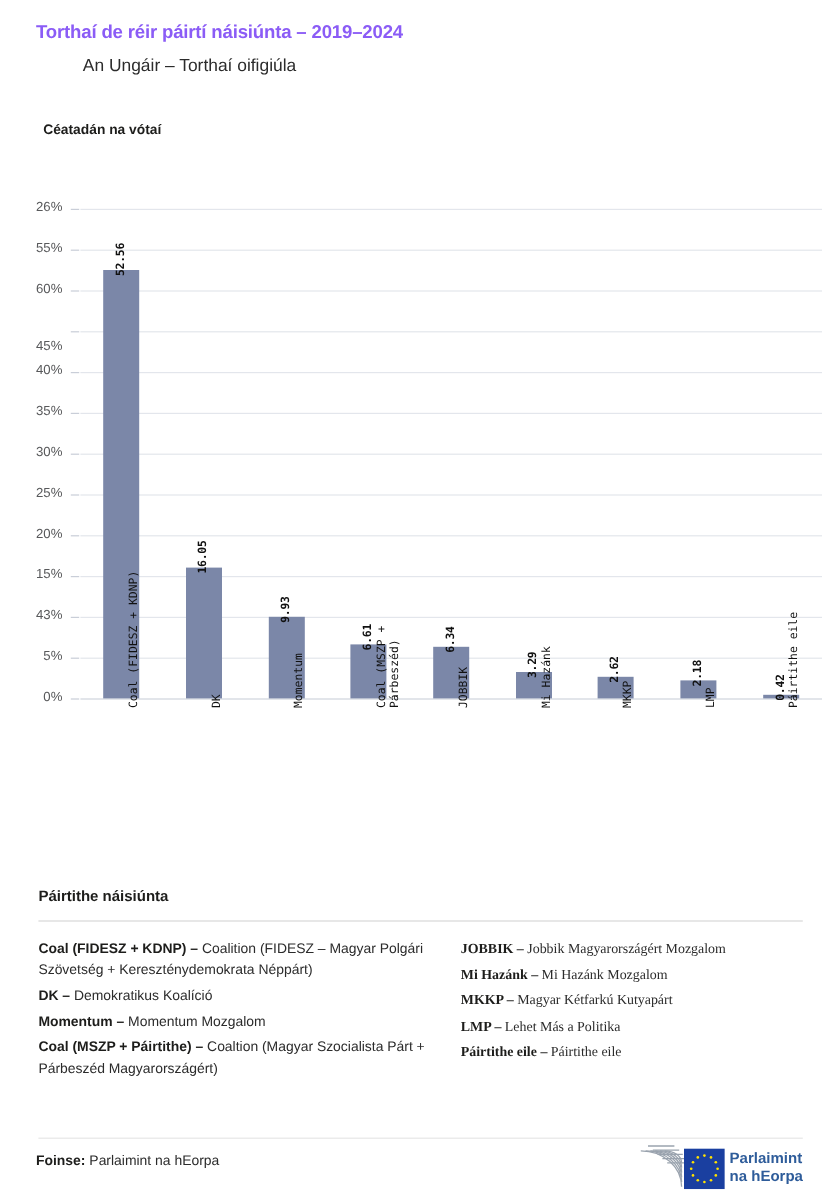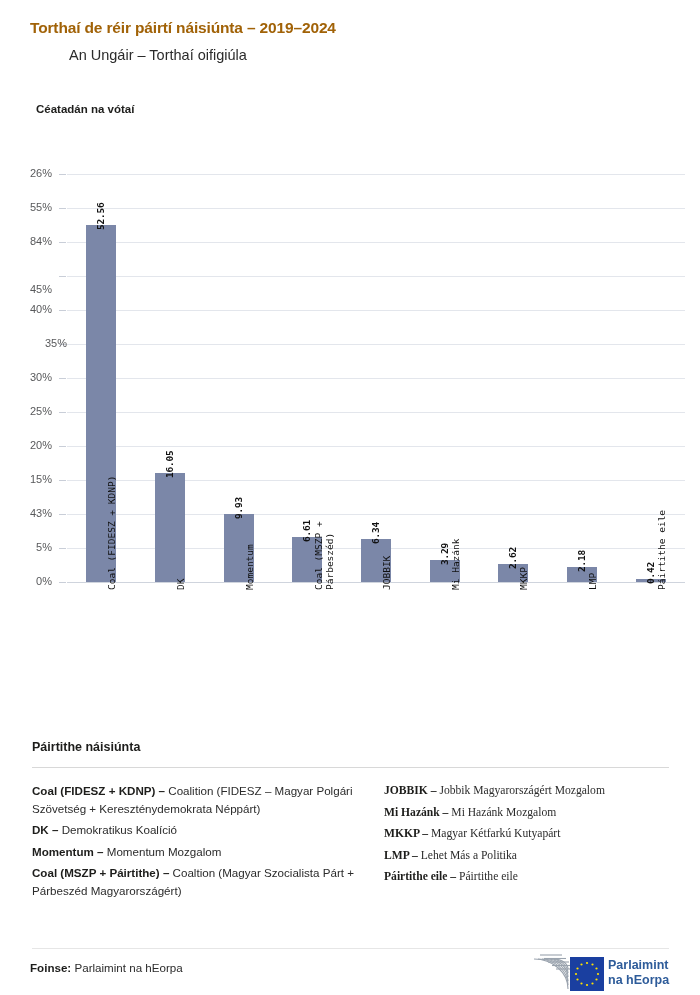--- a/index.html
+++ b/index.html
@@ -17,21 +17,21 @@
   }
 
   
   .page-title {
     position: absolute;
     left: 30px;
     top: 19px;
     font-size: 15.5px;
     font-weight: bold;
     letter-spacing: -0.15px;
-    color: #a16207;
+    color: #8b5cf6;
     white-space: nowrap;
   }
   .page-subtitle {
     position: absolute;
     left: 30px;
     top: 47px;
     font-size: 14.5px;
     font-weight: normal;
     color: #2b2b2b;
     white-space: nowrap;
@@ -211,27 +211,27 @@
       <div class="bar" style="left: 362.667px; width: 30px; height: 22.372px; background: rgb(123, 135, 168);"></div>
       <div class="bar" style="left: 431.333px; width: 30px; height: 17.816px; background: rgb(123, 135, 168);"></div>
       <div class="bar" style="left: 500px; width: 30px; height: 14.824px; background: rgb(123, 135, 168);"></div>
       <div class="bar" style="left: 568.667px; width: 30px; height: 2.856px; background: rgb(123, 135, 168);"></div>
     </div>
 <div class="tickdash" style="left: 59px; top: 174px;"></div>
     <div class="ytick" style="left: 0px; top: 167px;">26%</div>
     <div class="tickdash" style="left: 59px; top: 208px;"></div>
     <div class="ytick" style="left: 0px; top: 201px;">55%</div>
     <div class="tickdash" style="left: 59px; top: 242px;"></div>
-    <div class="ytick" style="left: 0px; top: 235px;">84%</div>
+    <div class="ytick" style="left: 0px; top: 235px;">60%</div>
     <div class="tickdash" style="left: 59px; top: 276px;"></div>
     <div class="ytick" style="left: 0px; top: 283px;">45%</div>
     <div class="tickdash" style="left: 59px; top: 310px;"></div>
     <div class="ytick" style="left: 0px; top: 303px;">40%</div>
     <div class="tickdash" style="left: 59px; top: 344px;"></div>
-    <div class="ytick" style="left: 0px; top: 337px; padding-left: 15px;">35%</div>
+    <div class="ytick" style="left: 0px; top: 337px;">35%</div>
     <div class="tickdash" style="left: 59px; top: 378px;"></div>
     <div class="ytick" style="left: 0px; top: 371px;">30%</div>
     <div class="tickdash" style="left: 59px; top: 412px;"></div>
     <div class="ytick" style="left: 0px; top: 405px;">25%</div>
     <div class="tickdash" style="left: 59px; top: 446px;"></div>
     <div class="ytick" style="left: 0px; top: 439px;">20%</div>
     <div class="tickdash" style="left: 59px; top: 480px;"></div>
     <div class="ytick" style="left: 0px; top: 473px;">15%</div>
     <div class="tickdash" style="left: 59px; top: 514px;"></div>
     <div class="ytick" style="left: 0px; top: 507px;">43%</div>

